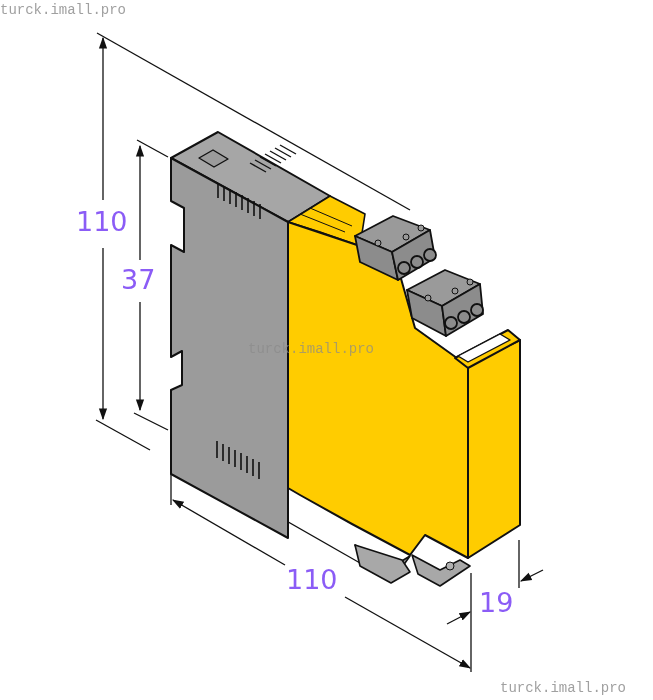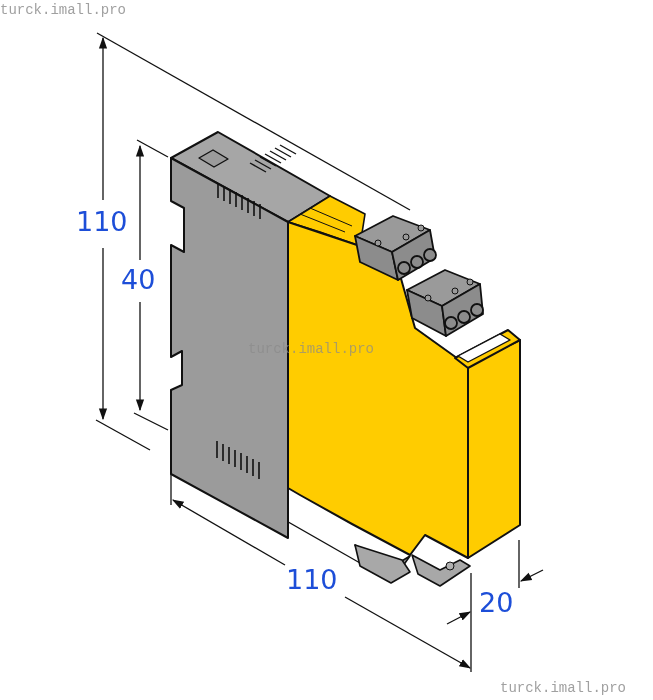--- a/index.html
+++ b/index.html
@@ -2,21 +2,21 @@
 <html><head>
 <meta charset="utf-8">
 <style>
   html, body { margin: 0; padding: 0; background: #ffffff; }
   body { width: 653px; height: 700px; position: relative; overflow: hidden; }
   .canvas { position: absolute; left: 0; top: 0; width: 653px; height: 648px; }
   .wm { position: absolute; font-family: "Liberation Mono", monospace; font-size: 14px; color: #a0a0a0; white-space: nowrap; letter-spacing: 0px; }
   .wm-top { left: 0; top: 2px; }
   .wm-mid { left: 248px; top: 341px; color: #8a8a8a; opacity: 0.7; }
   .wm-bottom { left: 500px; top: 680px; }
-  .dim { position: absolute; font-family: "DejaVu Sans", sans-serif; font-size: 27px; color: #1d4ed8; line-height: 1; }
+  .dim { position: absolute; font-family: "DejaVu Sans", sans-serif; font-size: 27px; color: #8b5cf6; line-height: 1; }
   .dim-110v { left: 76px; top: 208px; }
   .dim-89 { left: 121px; top: 266px; }
   .dim-110h { left: 286px; top: 566px; }
   .dim-18 { left: 479px; top: 589px; }
 </style>
 </head>
 <body>
 
 <div class="canvas">
 <svg width="653" height="700" viewBox="0 0 653 700" xmlns="http://www.w3.org/2000/svg">
@@ -136,16 +136,16 @@
     <polygon fill="#a8a8a8" points="412,555 440,570 460,560 470,566 440,586 418,574"></polygon>
     <circle cx="450" cy="566" r="4" fill="#b0b0b0" stroke-width="1"></circle>
   </g>
 </svg>
 
   <span class="wm wm-top">turck.imall.pro</span>
   <span class="wm wm-mid">turck.imall.pro</span>
   <span class="wm wm-bottom">turck.imall.pro</span>
 
   <span class="dim dim-110v">110</span>
-  <span class="dim dim-89">40</span>
+  <span class="dim dim-89">37</span>
   <span class="dim dim-110h">110</span>
-  <span class="dim dim-18">20</span>
+  <span class="dim dim-18">19</span>
 </div>
 
 </body></html>

